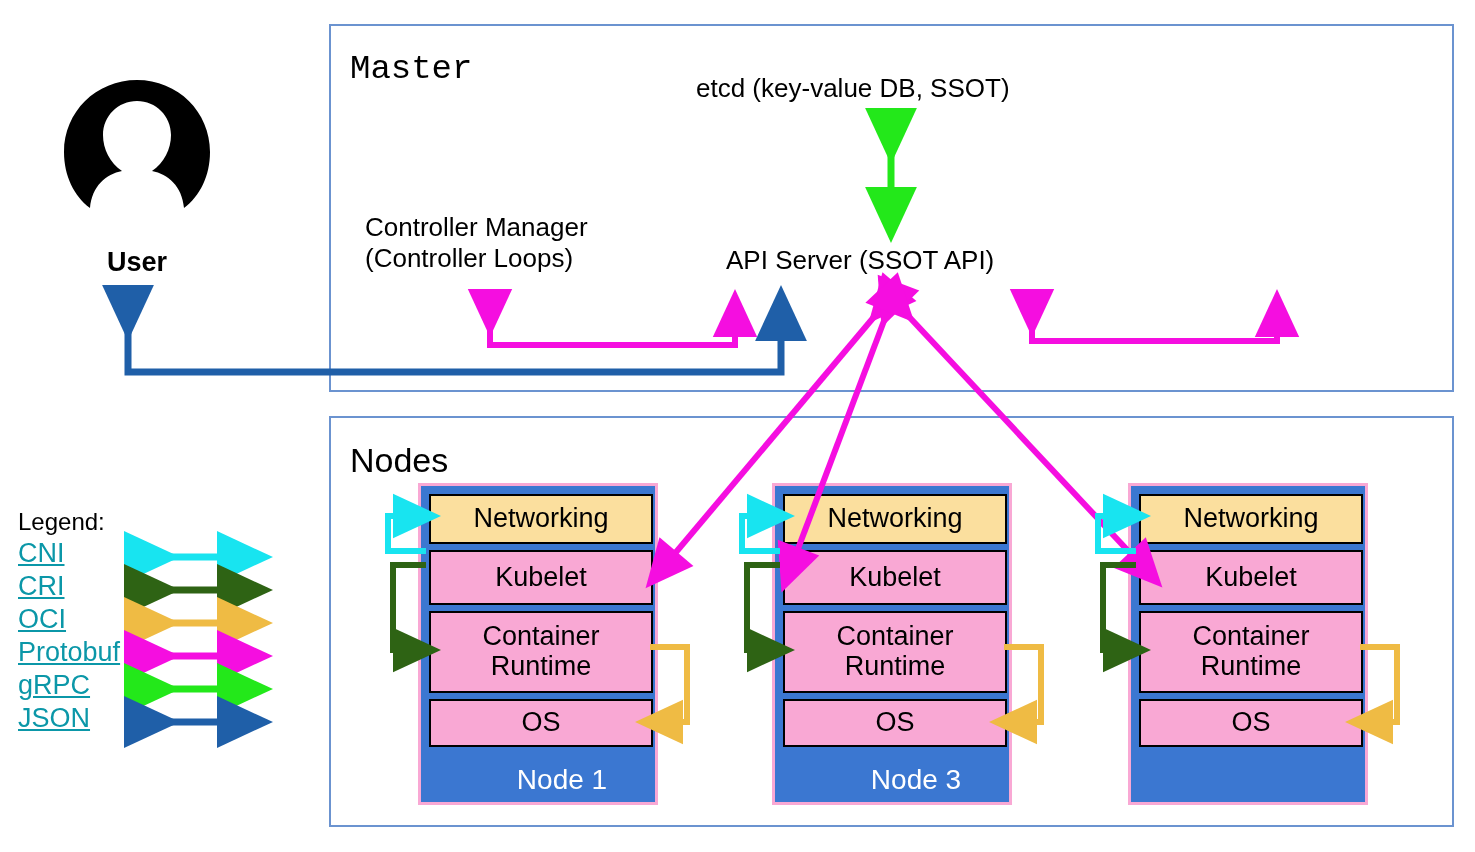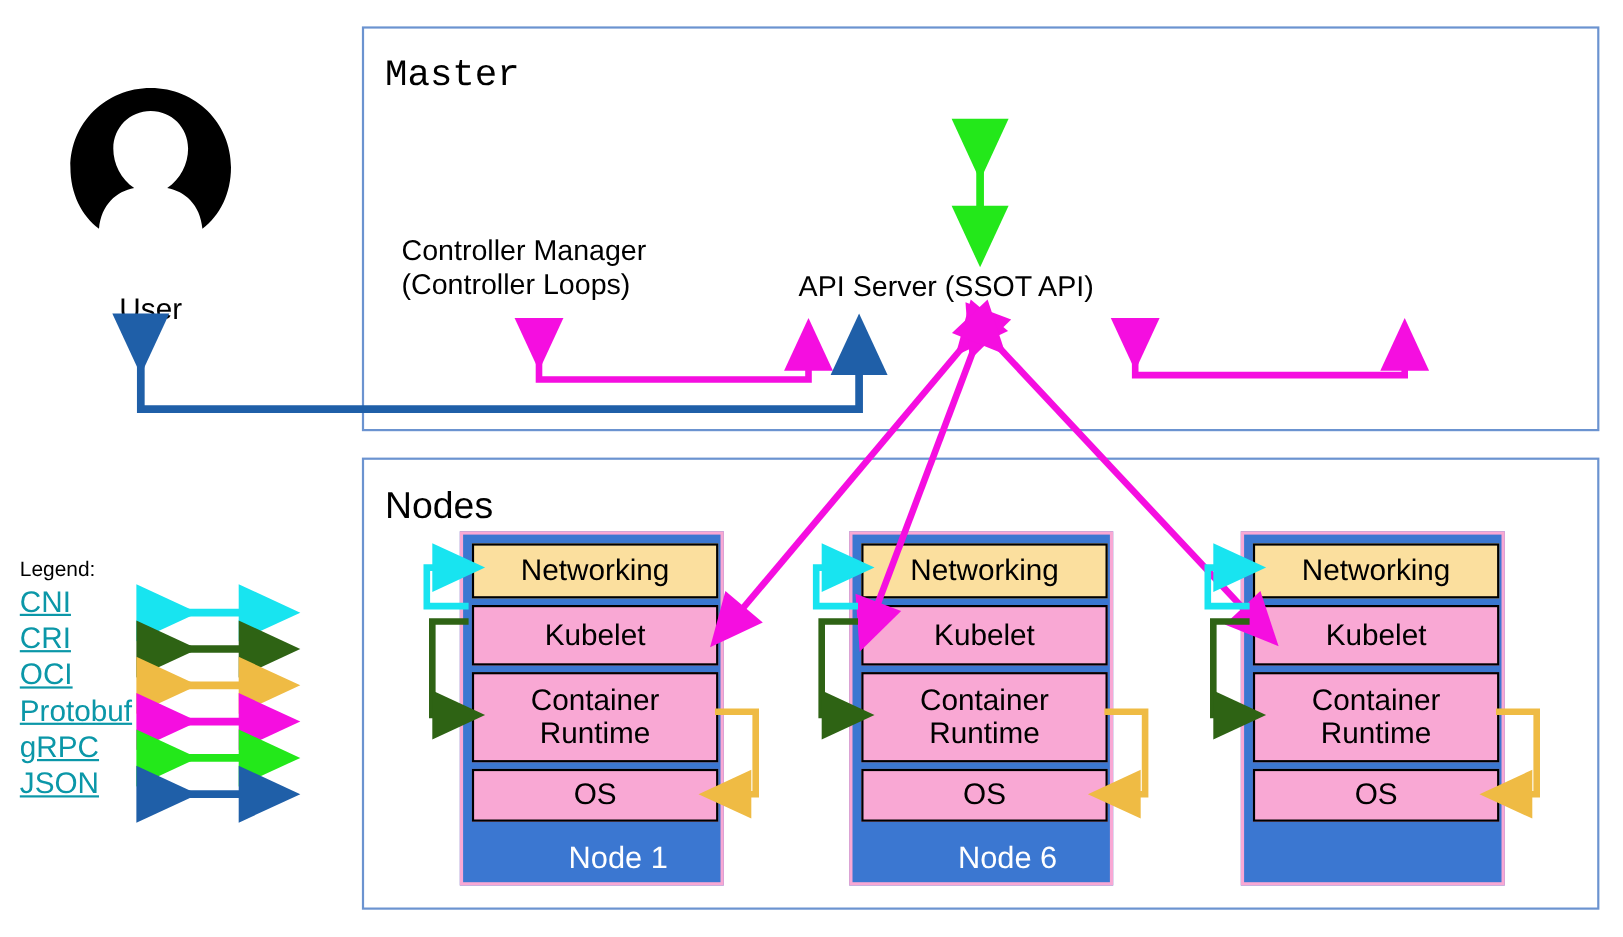--- a/index.html
+++ b/index.html
@@ -76,21 +76,21 @@
     text-align:center;
     color:#ffffff;
     font-size:28px;
     white-space:nowrap;
     padding-left:48px;
   }
 
   
   #legend{position:absolute;left:18px;top:508px;}
   #legend .legend-title{
-    font-size:19px;color:#000000;margin:0 0 2px 0;white-space:nowrap;
+    font-size:24px;color:#000000;margin:0 0 2px 0;white-space:nowrap;
   }
   #legend .legend-row{
     height:33px;
     position:relative;
   }
   #legend .legend-link{
     position:absolute;left:0;top:0;
     font-size:27px;
     color:#0b97a8;
     text-decoration:underline;
@@ -106,25 +106,28 @@
   <div id="user-avatar" style="left:62px;top:78px;width:150px;height:145px;">
     <svg width="150" height="145" viewBox="0 0 150 145">
       <path d="M75 2 C34 2 2 34 2 74 C2 98 12 118 28 130
                C30 108 44 96 60 93
                C48 85 41 71 41 57 C41 38 56 23 75 23
                C94 23 109 38 109 57 C109 71 102 85 90 93
                C106 96 120 108 122 130
                C138 118 148 98 148 74 C148 34 116 2 75 2 Z" fill="#000000"></path>
     </svg>
   </div>
-  <div id="user-label" style="left:62px;top:266px;width:150px;">User</div>
+  <div id="user-label" style="left:62px;top:247px;width:150px;font-weight:bold;">User</div>
 
   <div class="group-box" style="left:329px;top:24px;width:1125px;height:368px;"></div>
   <div class="group-title" style="left:350px;top:50px;font-family:Liberation Mono, monospace;">Master</div>
 
+  <div class="comp-box" style="left:678px;top:48px;width:432px;height:80px;">
+    <span>etcd (key-value DB, SSOT)</span>
+  </div>
 
   <div class="comp-box" style="left:347px;top:188px;width:313px;height:110px;">
     <span class="ml" style="white-space:pre-line;">Controller Manager
 (Controller Loops)</span>
   </div>
 
   <div class="comp-box" style="left:708px;top:222px;width:367px;height:76px;">
     <span>API Server (SSOT API)</span>
   </div>
 
@@ -156,21 +159,21 @@
     <div class="slot" style="left:8px;top:64px;width:224px;height:55px;">
       <span>Kubelet</span>
     </div>
     <div class="slot" style="left:8px;top:125px;width:224px;height:82px;">
       <span style="white-space:pre-line;">Container
 Runtime</span>
     </div>
     <div class="slot" style="left:8px;top:213px;width:224px;height:48px;">
       <span>OS</span>
     </div>
-    <div class="nodename" style="top:278px;">Node 6</div>
+    <div class="nodename" style="top:278px;">Node 3</div>
   </div>
 
   <div class="node" style="left:1128px;top:483px;width:240px;height:322px;">
     <div class="slot net" style="left:8px;top:8px;width:224px;height:50px;">
       <span>Networking</span>
     </div>
     <div class="slot" style="left:8px;top:64px;width:224px;height:55px;">
       <span>Kubelet</span>
     </div>
     <div class="slot" style="left:8px;top:125px;width:224px;height:82px;">

